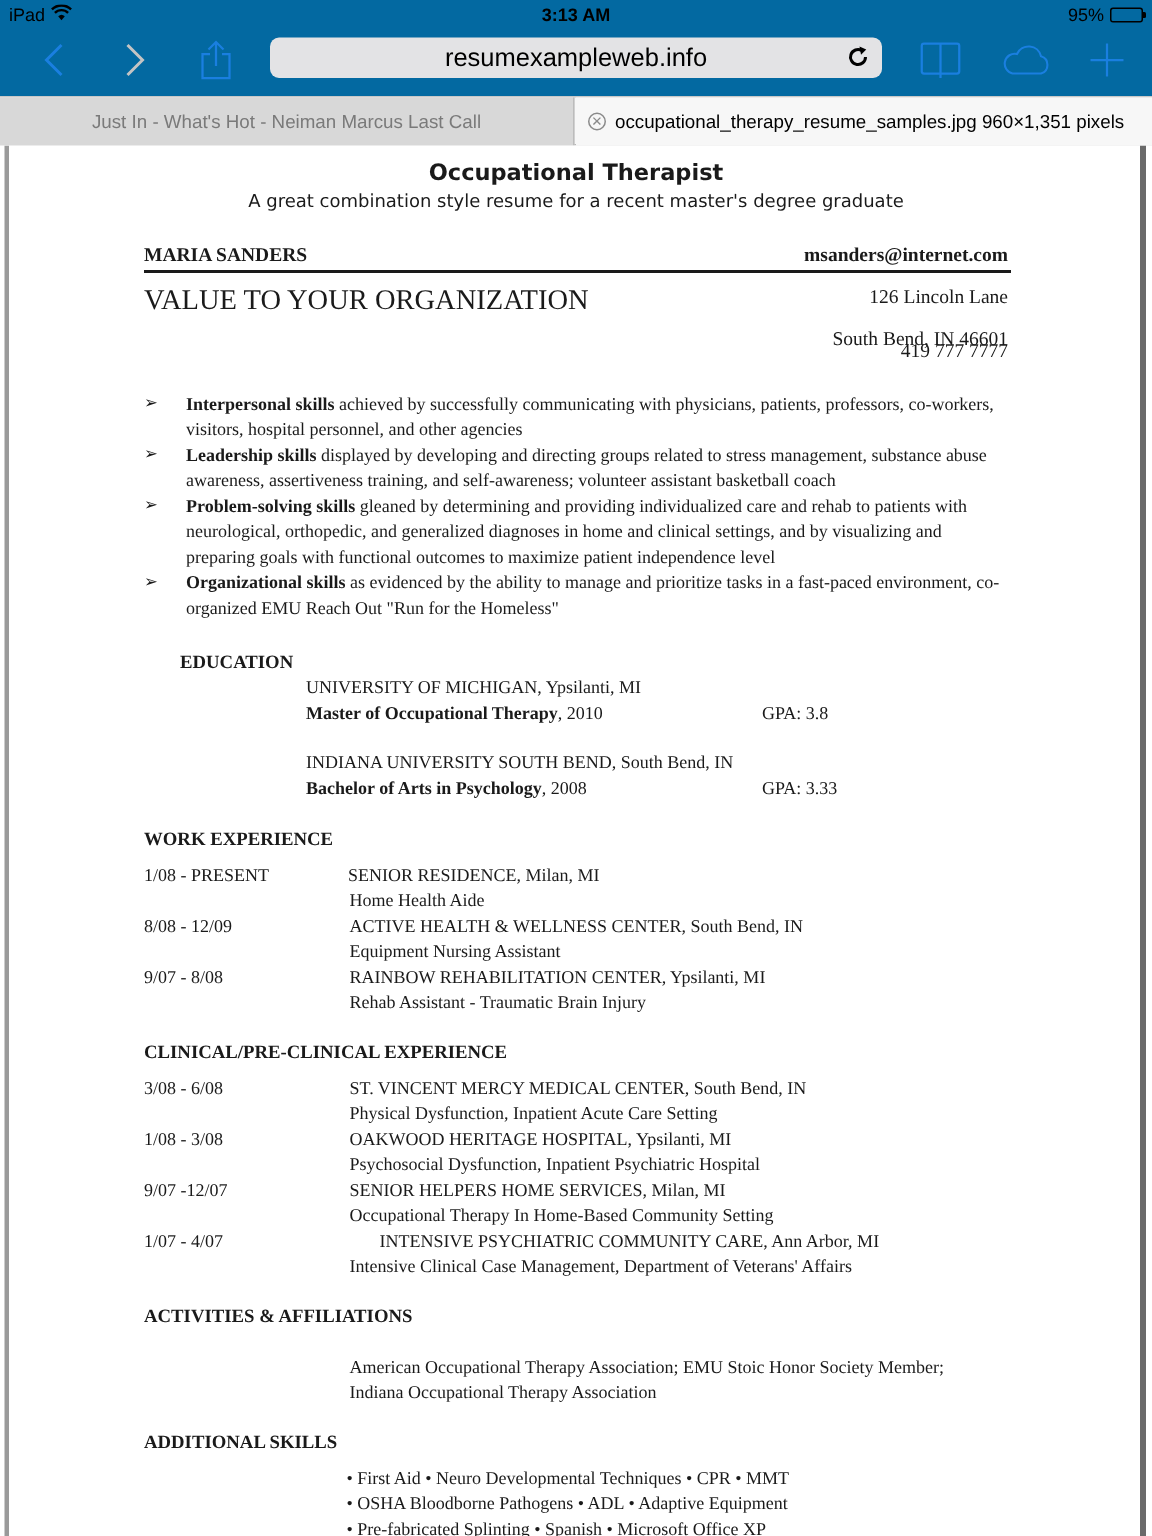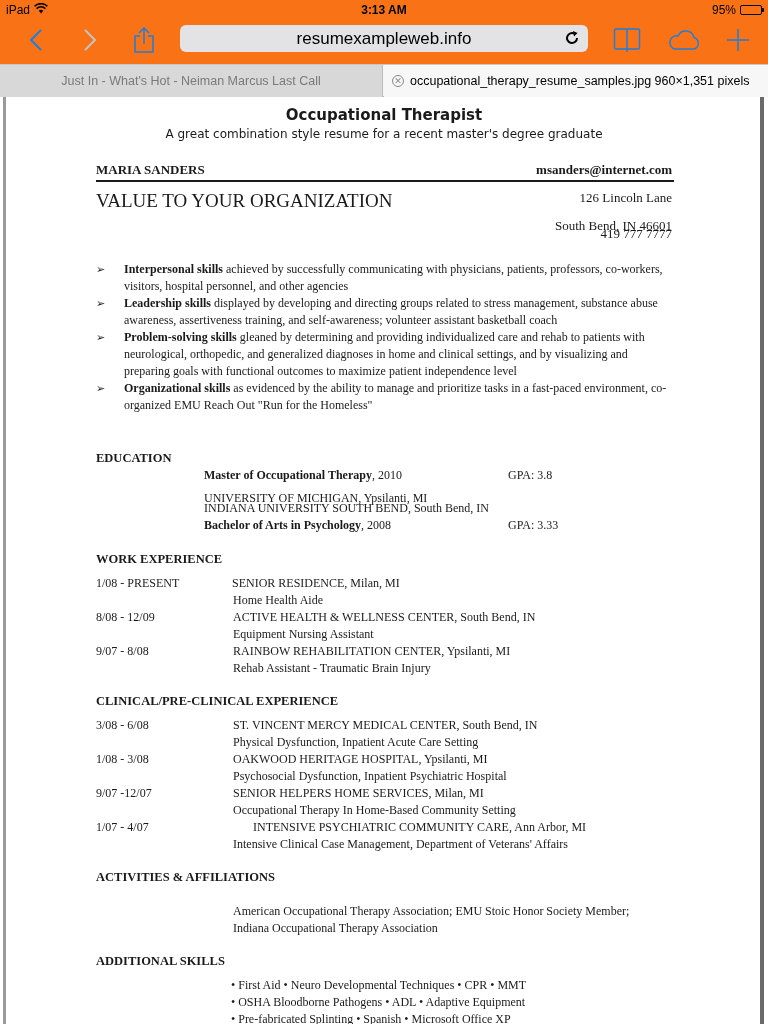--- a/index.html
+++ b/index.html
@@ -1,20 +1,20 @@
 <!DOCTYPE html>
 <html><head>
 <meta charset="utf-8">
 <style>
   * { box-sizing: border-box; margin: 0; padding: 0; }
   html, body { width: 768px; height: 1024px; overflow: hidden; background: #ffffff; }
   body { position: relative; font-family: "Liberation Sans", sans-serif; color: #000; }
 
   
-  .chrome { position: absolute; left: 0; top: 0; width: 768px; height: 64px; background: #f97316; text-decoration: underline; }
+  .chrome { position: absolute; left: 0; top: 0; width: 768px; height: 64px; background: #0369a1; text-decoration: underline; }
   .status-bar { position: absolute; left: 0; top: 0; width: 768px; height: 20px; font-size: 12px; }
   .status-left { position: absolute; left: 6px; top: 3px; display: flex; align-items: center; gap: 4px; }
   .status-time { position: absolute; left: 0; right: 0; top: 3px; text-align: center; font-weight: bold; font-size: 12px; }
   .status-right { position: absolute; right: 6px; top: 3px; display: flex; align-items: center; gap: 4px; }
   .battery { width: 22px; height: 10px; border: 1px solid #000; border-radius: 2px; position: relative; padding: 1px; }
   .battery-fill { width: 95%; height: 100%; background: #000; border-radius: 1px; }
   .battery::after { content: ""; position: absolute; right: -3px; top: 2px; width: 2px; height: 4px; background: #000; border-radius: 0 1px 1px 0; }
 
   .toolbar { position: absolute; left: 0; top: 20px; width: 768px; height: 42px; }
   .tb-btn { position: absolute; top: 4px; width: 32px; height: 32px; display: flex; align-items: center; justify-content: center; cursor: pointer; }
@@ -163,22 +163,22 @@
       <div class="bullet">
         <span class="arrow">➢</span>
         <b>Problem-solving skills</b><span> gleaned by determining and providing individualized care and rehab to patients with neurological, orthopedic, and generalized diagnoses in home and clinical settings, and by visualizing and preparing goals with functional outcomes to maximize patient independence level</span>
       </div>
       <div class="bullet">
         <span class="arrow">➢</span>
         <b>Organizational skills</b><span> as evidenced by the ability to manage and prioritize tasks in a fast-paced environment, co-organized EMU Reach Out "Run for the Homeless"</span>
       </div>
     </div>
 
-    <div class="abs section-head" style="top:354px;">EDUCATION</div>
-    <div class="abs row-main" style="left:204px;top:354px;margin-top:40px;">UNIVERSITY OF MICHIGAN, Ypsilanti, MI</div>
+    <div class="abs section-head" style="top:337px;margin-left:24px;">EDUCATION</div>
+    <div class="abs row-main" style="left:204px;top:354px;">UNIVERSITY OF MICHIGAN, Ypsilanti, MI</div>
     <div class="abs row-main" style="left:204px;top:371px;"><span class="bold">Master of Occupational Therapy</span><span>, 2010</span></div>
     <div class="abs row-main" style="left:508px;top:371px;">GPA: 3.8</div>
 
     <div class="abs row-main" style="left:204px;top:404px;">INDIANA UNIVERSITY SOUTH BEND, South Bend, IN</div>
     <div class="abs row-main" style="left:204px;top:421px;"><span class="bold">Bachelor of Arts in Psychology</span><span>, 2008</span></div>
     <div class="abs row-main" style="left:508px;top:421px;">GPA: 3.33</div>
 
     <div class="abs section-head" style="top:455px;">WORK EXPERIENCE</div>
     <div class="abs row-date" style="top:479px;">1/08 - PRESENT</div>
     <div class="abs row-main" style="left:232px;top:479px;">SENIOR RESIDENCE, Milan, MI</div>

